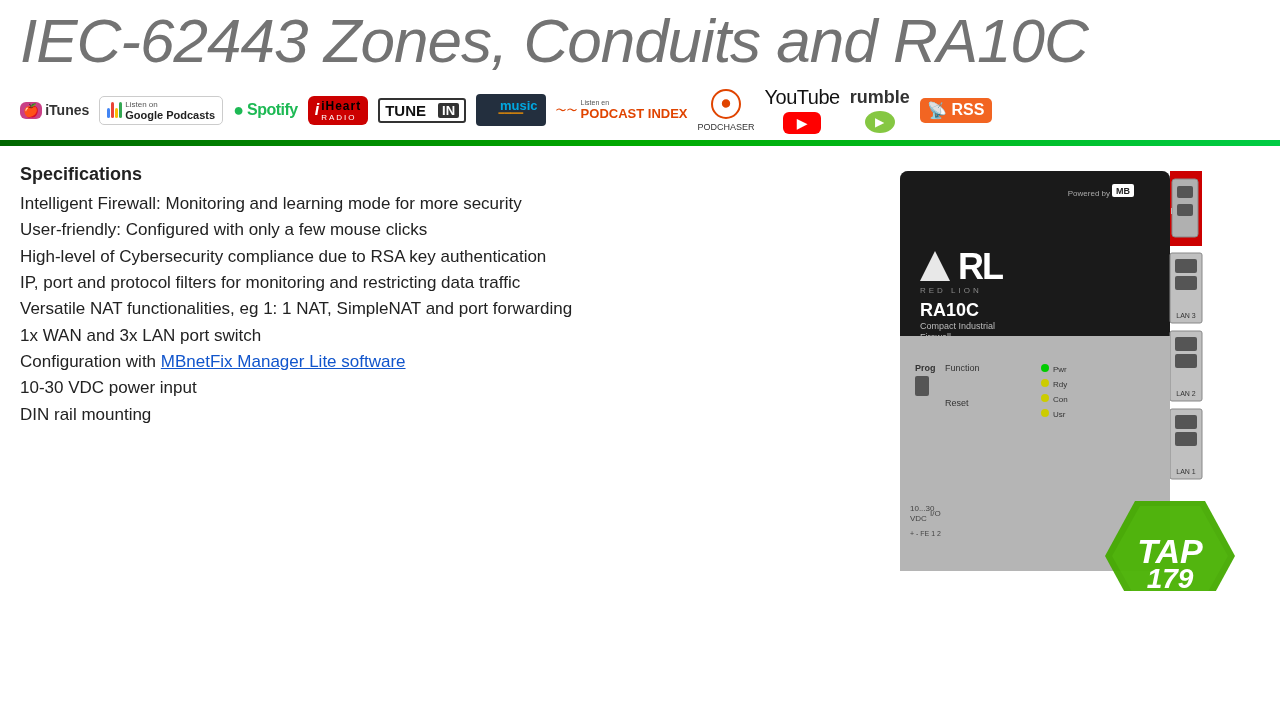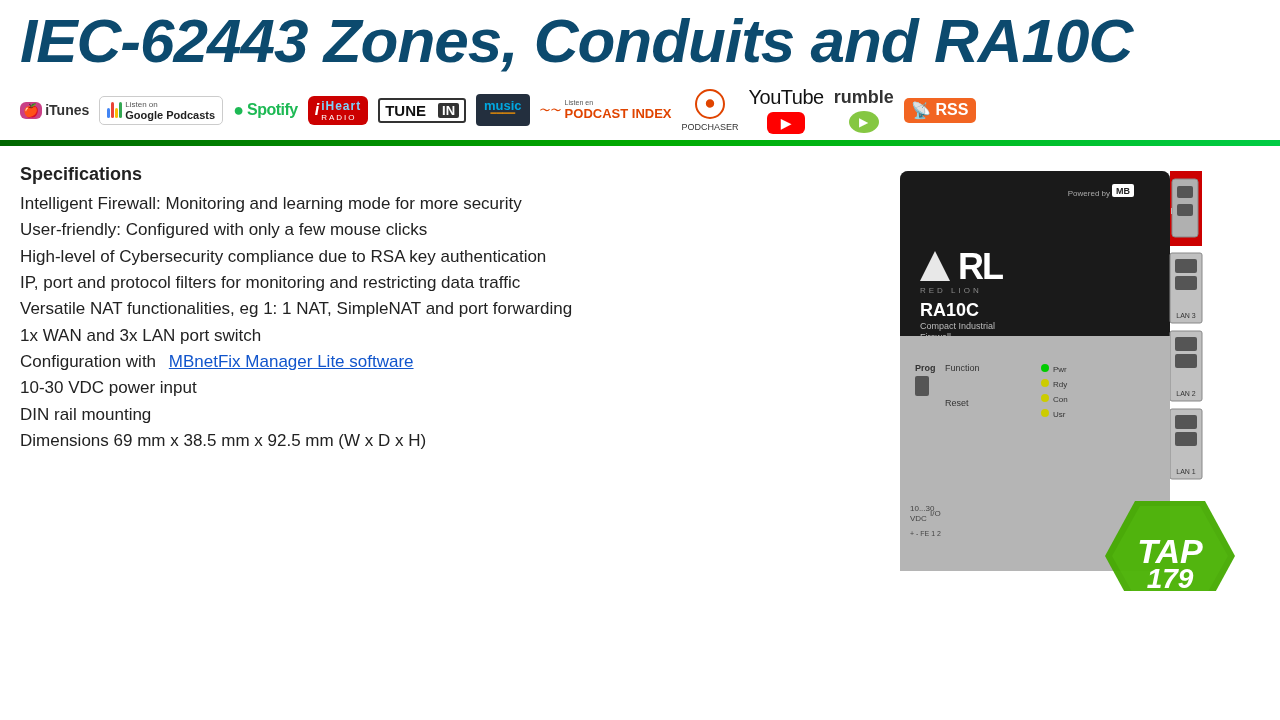--- a/index.html
+++ b/index.html
@@ -11,22 +11,22 @@
       overflow: hidden;
     }
 
     
     #header {
       background: #fff;
       padding: 10px 20px 8px 20px;
     }
     #main-title {
       font-size: 62px;
-      font-weight: 700;
-      color: #0c4a6e;
+      font-weight: 400;
+      color: #737373;
       letter-spacing: -1px;
       line-height: 1.0;
       font-style: italic;
     }
 
     
     #podcast-bar {
       display: flex;
       align-items: center;
       gap: 10px;
@@ -70,21 +70,21 @@
     .iheart-badge {
       background: #cc0000;
       border-radius: 6px;
       padding: 3px 7px;
       display: flex;
       align-items: center;
       gap: 2px;
     }
     .iheart-i { color: #fff; font-size: 16px; font-weight: bold; font-style: italic; }
     .iheart-text { display: flex; flex-direction: column; }
-    .iheart-top { font-size: 12px; font-weight: bold; color: #7dd3fc; letter-spacing: 1px; }
+    .iheart-top { font-size: 12px; font-weight: bold; color: #000000; letter-spacing: 1px; }
     .iheart-bot { font-size: 8px; color: #fff; letter-spacing: 2px; }
 
     
     .tunein-badge {
       border: 2px solid #333;
       border-radius: 3px;
       padding: 2px 5px;
       display: flex;
       align-items: center;
       gap: 12px;
@@ -102,21 +102,21 @@
 
     
     .amazon-badge {
       background: #232F3E;
       border-radius: 4px;
       padding: 4px 8px;
       display: flex;
       align-items: center;
       justify-content: center;
     }
-    .amazon-music { color: #00A8E1; font-size: 13px; font-weight: bold; }
+    .amazon-music { color: #00A8E1; font-size: 13px; font-weight: bold; margin-left: 16px; }
     .amazon-stripe { color: #FF9900; font-size: 8px; display: block; text-align: center; }
 
     
     .podcast-index-item { display: flex; align-items: center; gap: 3px; }
     .pi-listen { font-size: 7px; color: #555; display: block; }
     .pi-text { font-size: 13px; font-weight: bold; color: #e04400; }
     .pi-wave { color: #e04400; font-size: 11px; }
 
     
     .podchaser-badge {
@@ -205,21 +205,20 @@
 
     #specs .specs-title {
       font-weight: bold;
       font-size: 18px;
       margin-bottom: 2px;
     }
 
     .spec-link {
       color: #1155cc;
       text-decoration: underline;
-      margin-left: 8px;
     }
 
     #product-image {
       width: 390px;
       flex-shrink: 0;
       position: relative;
     }
   </style>
 </head>
 <body>
@@ -311,21 +310,20 @@
     <div class="specs-title">Specifications</div>
     <div>Intelligent Firewall: Monitoring and learning mode for more security</div>
     <div>User-friendly: Configured with only a few mouse clicks</div>
     <div>High-level of Cybersecurity compliance due to RSA key authentication</div>
     <div>IP, port and protocol filters for monitoring and restricting data traffic</div>
     <div>Versatile NAT functionalities, eg 1: 1 NAT, SimpleNAT and port forwarding</div>
     <div>1x WAN and 3x LAN port switch</div>
     <div>Configuration with <a class="spec-link" href="#">MBnetFix Manager Lite software</a></div>
     <div>10-30 VDC power input</div>
     <div>DIN rail mounting</div>
-    <div>Dimensions 69 mm x 38.5 mm x 92.5 mm (W x D x H)</div>
   </div>
 
   <div id="product-image" style="position:relative;width:390px;">
     <svg width="390" height="430" viewBox="0 0 390 430">
 
       <rect x="30" y="10" width="270" height="400" rx="8" fill="url(#bodyGrad)"></rect>
       <defs>
         <linearGradient id="bodyGrad" x1="0" y1="0" x2="1" y2="1">
           <stop offset="0%" stop-color="#8a8a8a"></stop>
           <stop offset="50%" stop-color="#b5b5b5"></stop>

